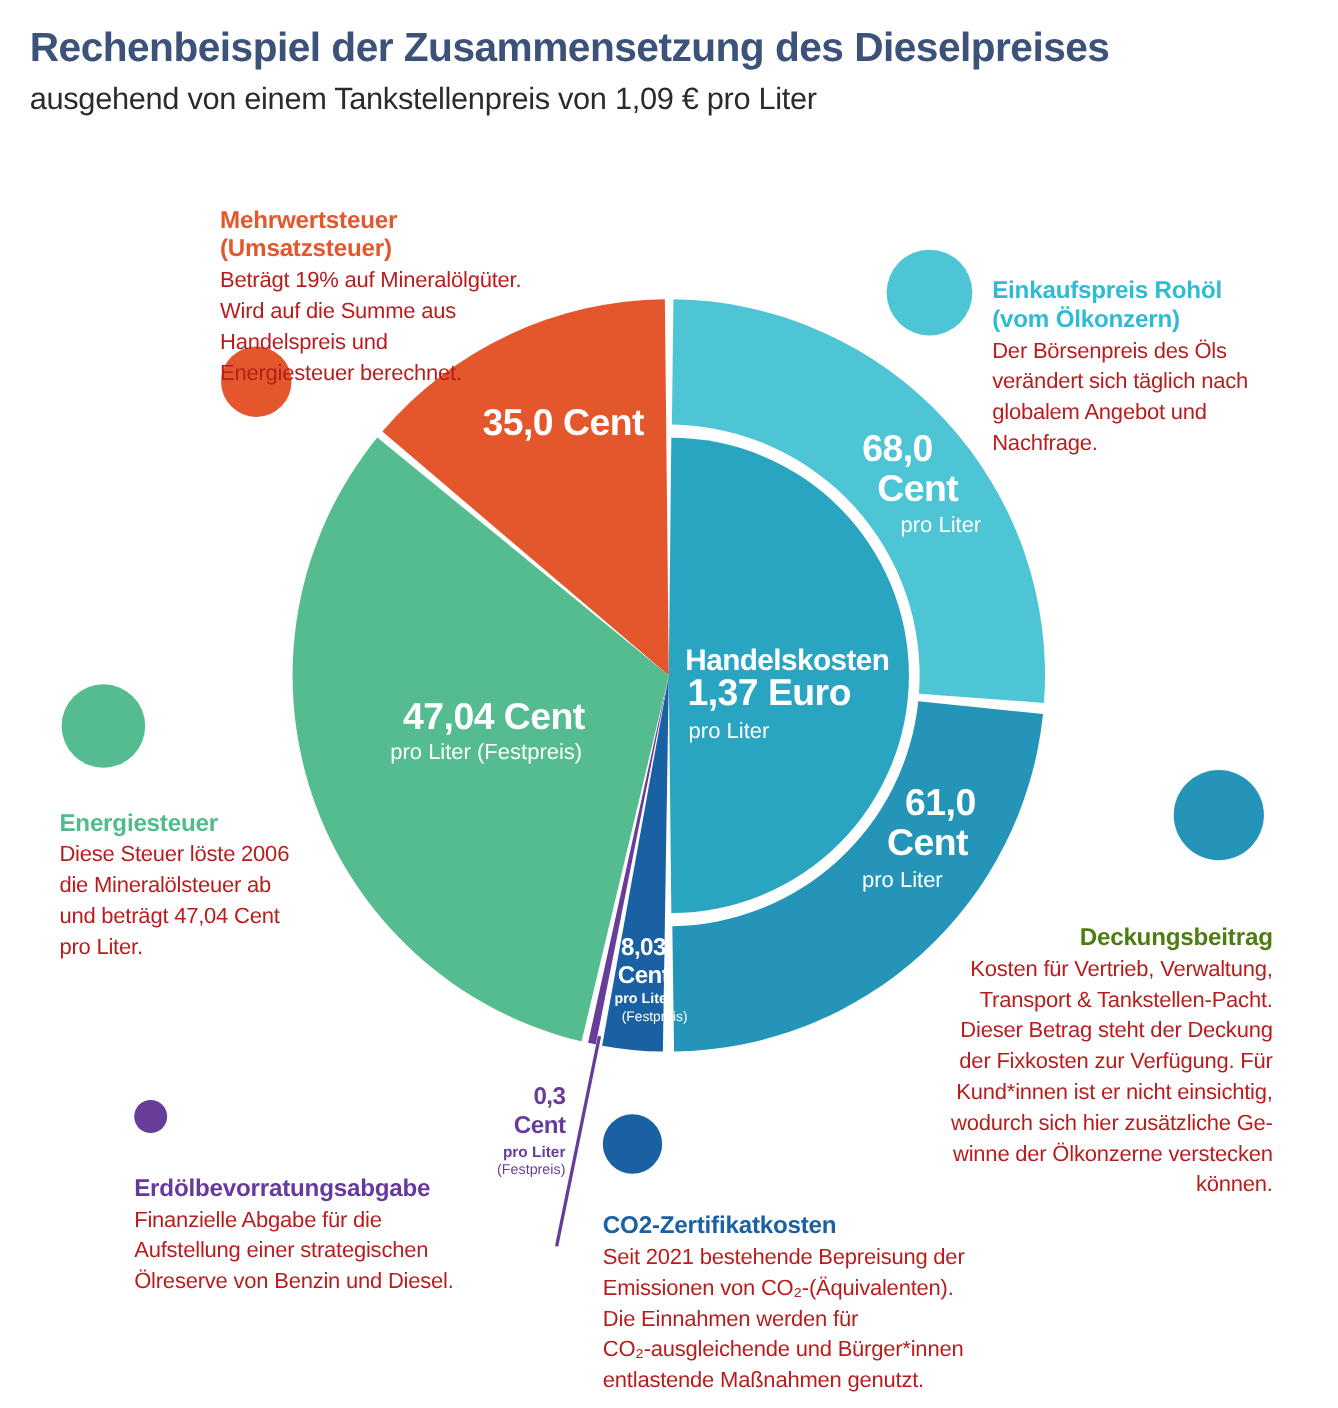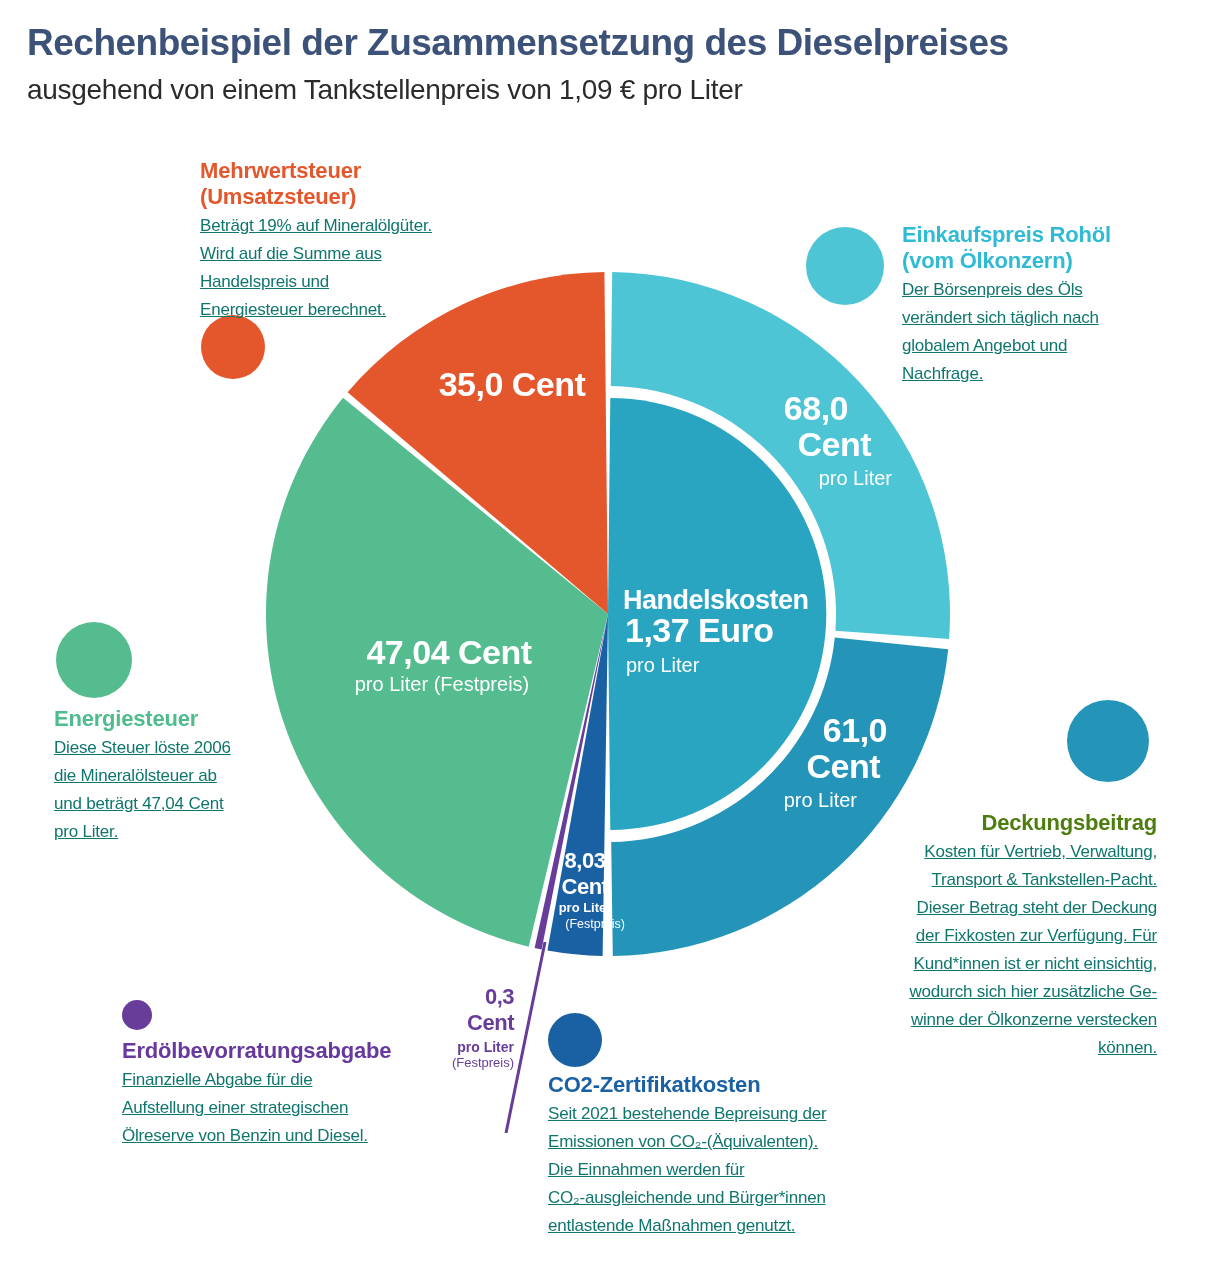--- a/index.html
+++ b/index.html
@@ -3,22 +3,22 @@
 <meta charset="utf-8">
 <style>
   html,body{margin:0;padding:0;background:#fff;}
   .page{position:relative;width:1216px;height:1280px;background:#fff;overflow:hidden;
         font-family:"Liberation Sans","DejaVu Sans",sans-serif;}
   #chart{position:absolute;left:0;top:0;width:1216px;height:1280px;}
   .abs{position:absolute;}
   .title{font-size:37px;font-weight:bold;color:#3D5278;letter-spacing:-0.5px;}
   .subtitle{font-size:28px;color:#2B2B2B;letter-spacing:-0.3px;}
   .lines{white-space:pre-line;margin:0;}
-  .ann-h{font-size:22px;font-weight:bold;line-height:26px;letter-spacing:-0.2px;}
-  .ann-b{font-size:17px;line-height:28px;color:#0f766e;letter-spacing:-0.2px;text-decoration:underline;}
+  .ann-h{font-size:22px;font-weight:bold;line-height:26px;letter-spacing:-0.2px;margin-top:29px;}
+  .ann-b{font-size:20px;line-height:28px;color:#b91c1c;letter-spacing:-0.2px;}
   .alignr{text-align:right;}
   .dot{position:absolute;border-radius:50%;}
   .clabel{position:absolute;color:#fff;letter-spacing:-0.5px;}
   .b34{font-size:34px;font-weight:bold;line-height:36px;}
   .b27{font-size:27px;font-weight:bold;line-height:30px;}
   .s20{font-size:20px;line-height:24px;letter-spacing:0;}
   .b22{font-size:22px;font-weight:bold;line-height:26px;}
   .s13b{font-size:13px;font-weight:bold;line-height:16px;letter-spacing:0;}
   .s12{font-size:12.5px;line-height:16px;letter-spacing:0;text-align:right;}
   .center{text-align:center;}

